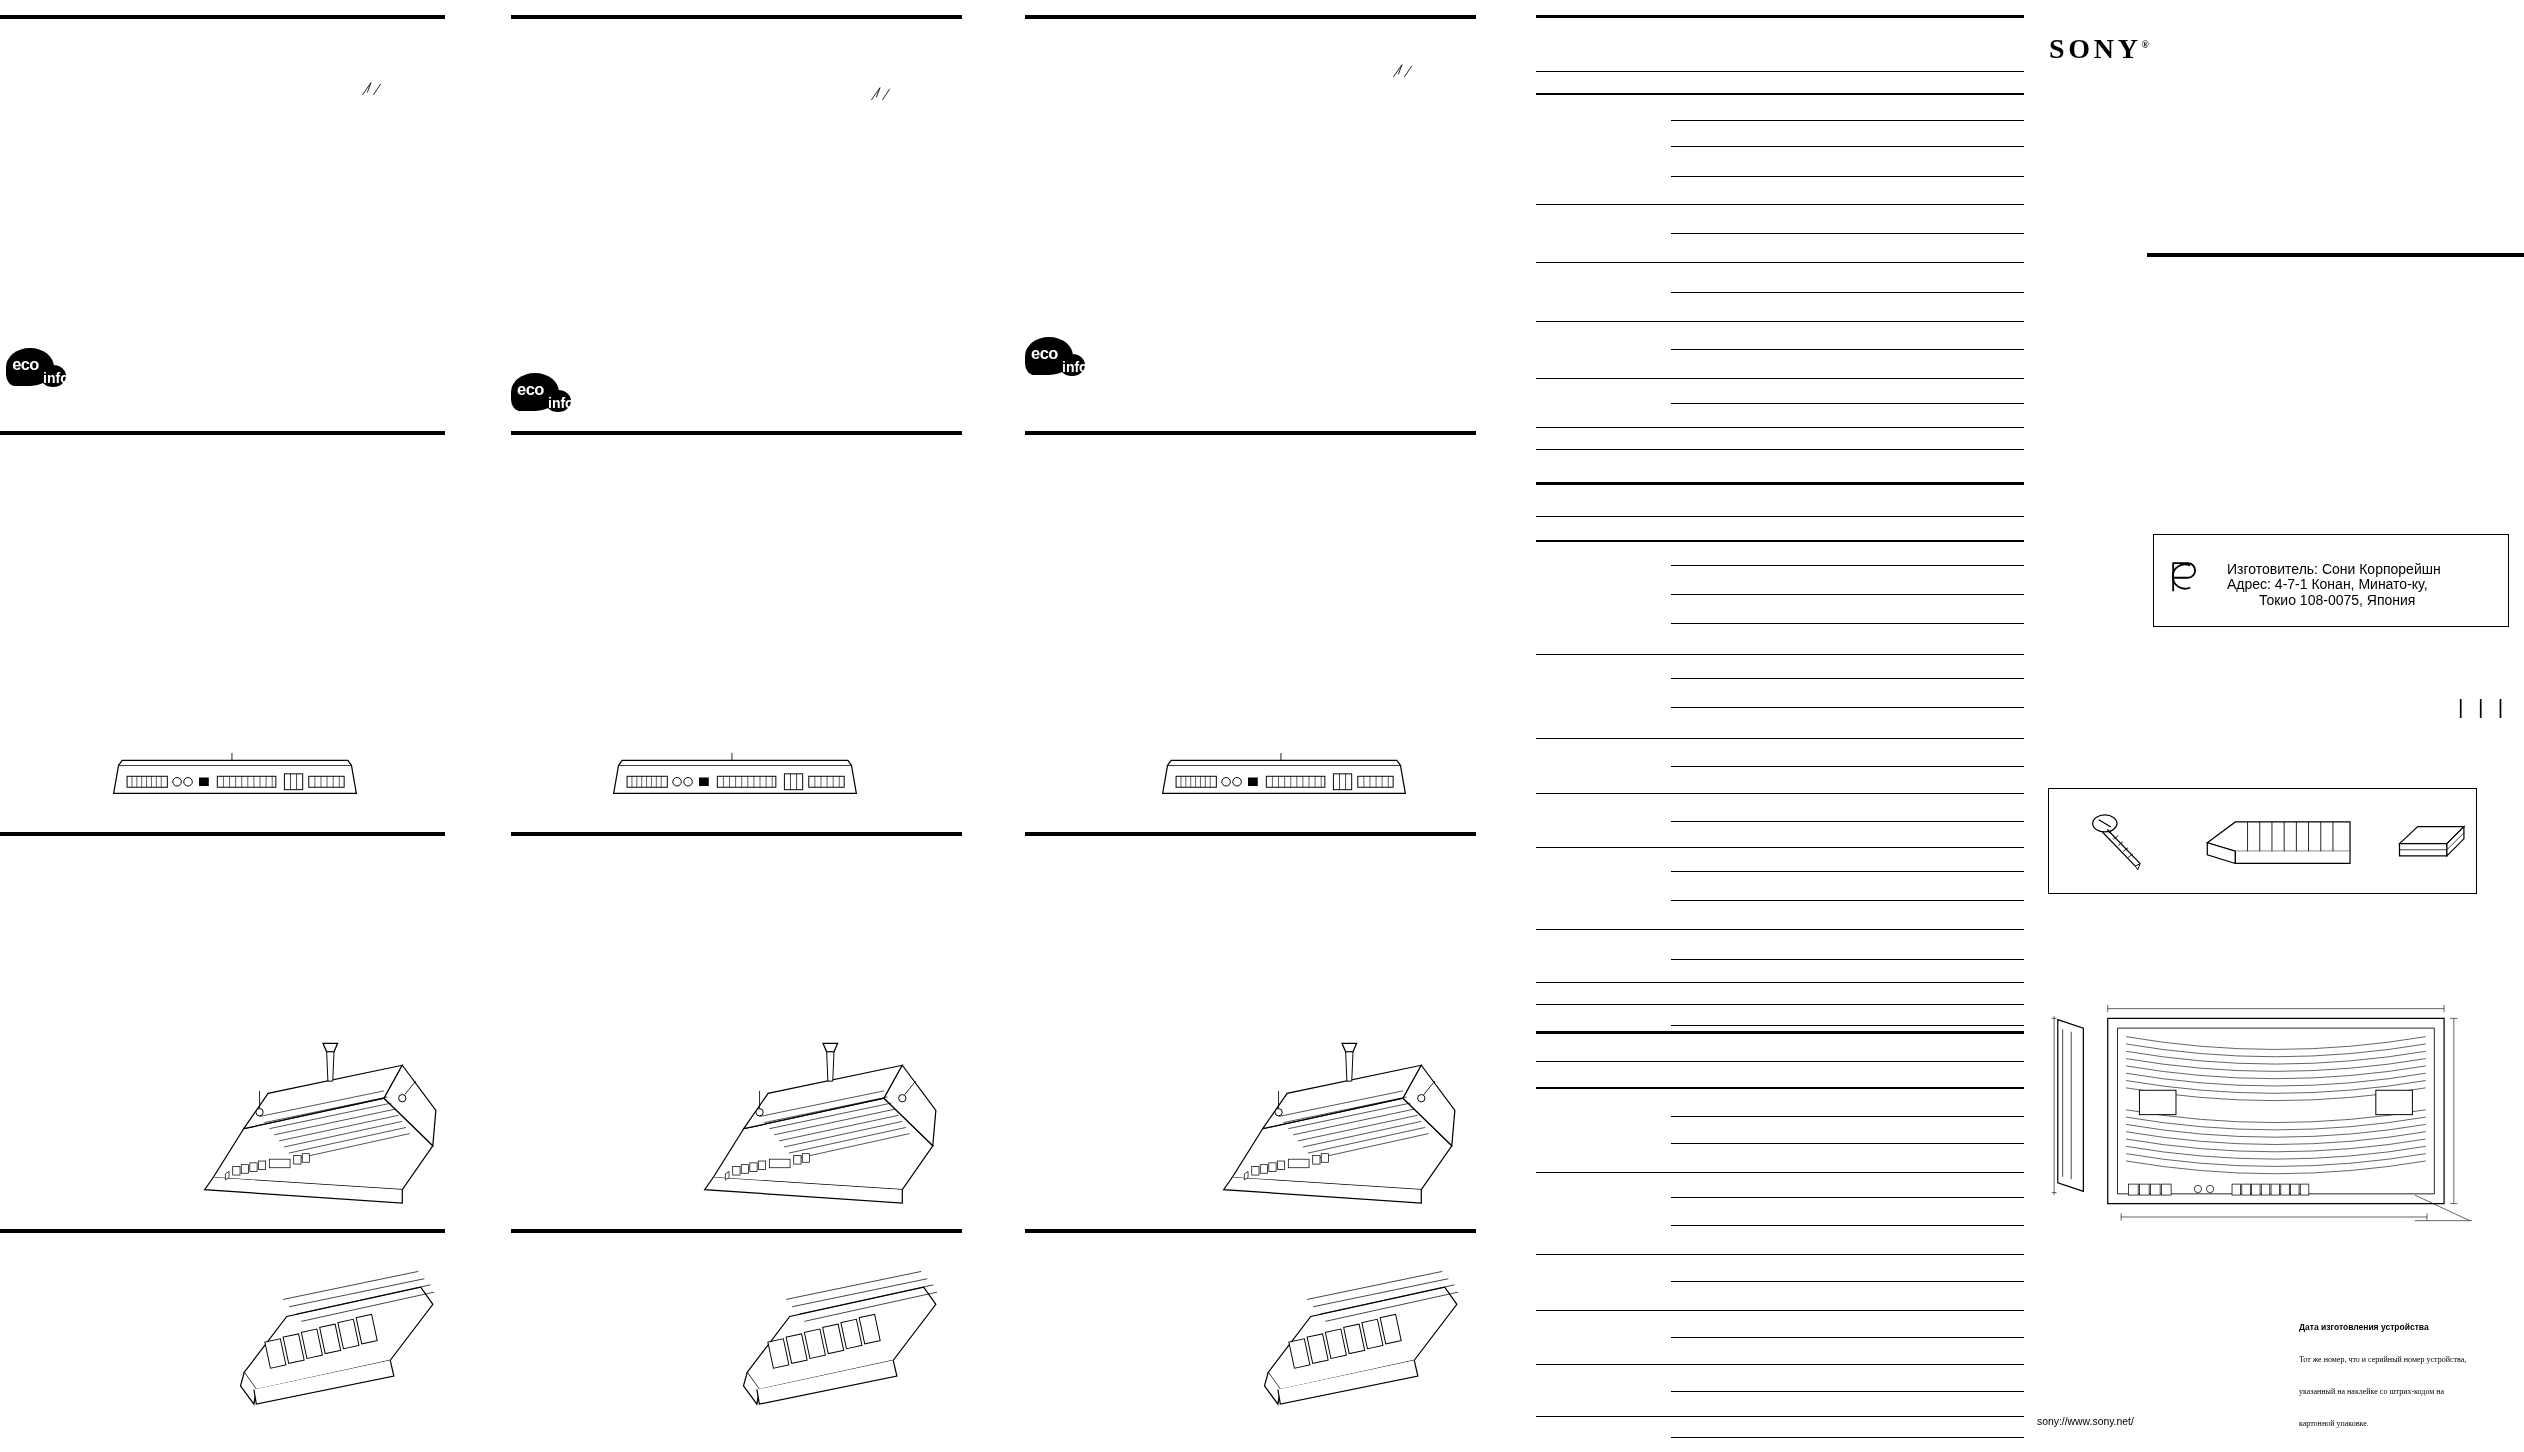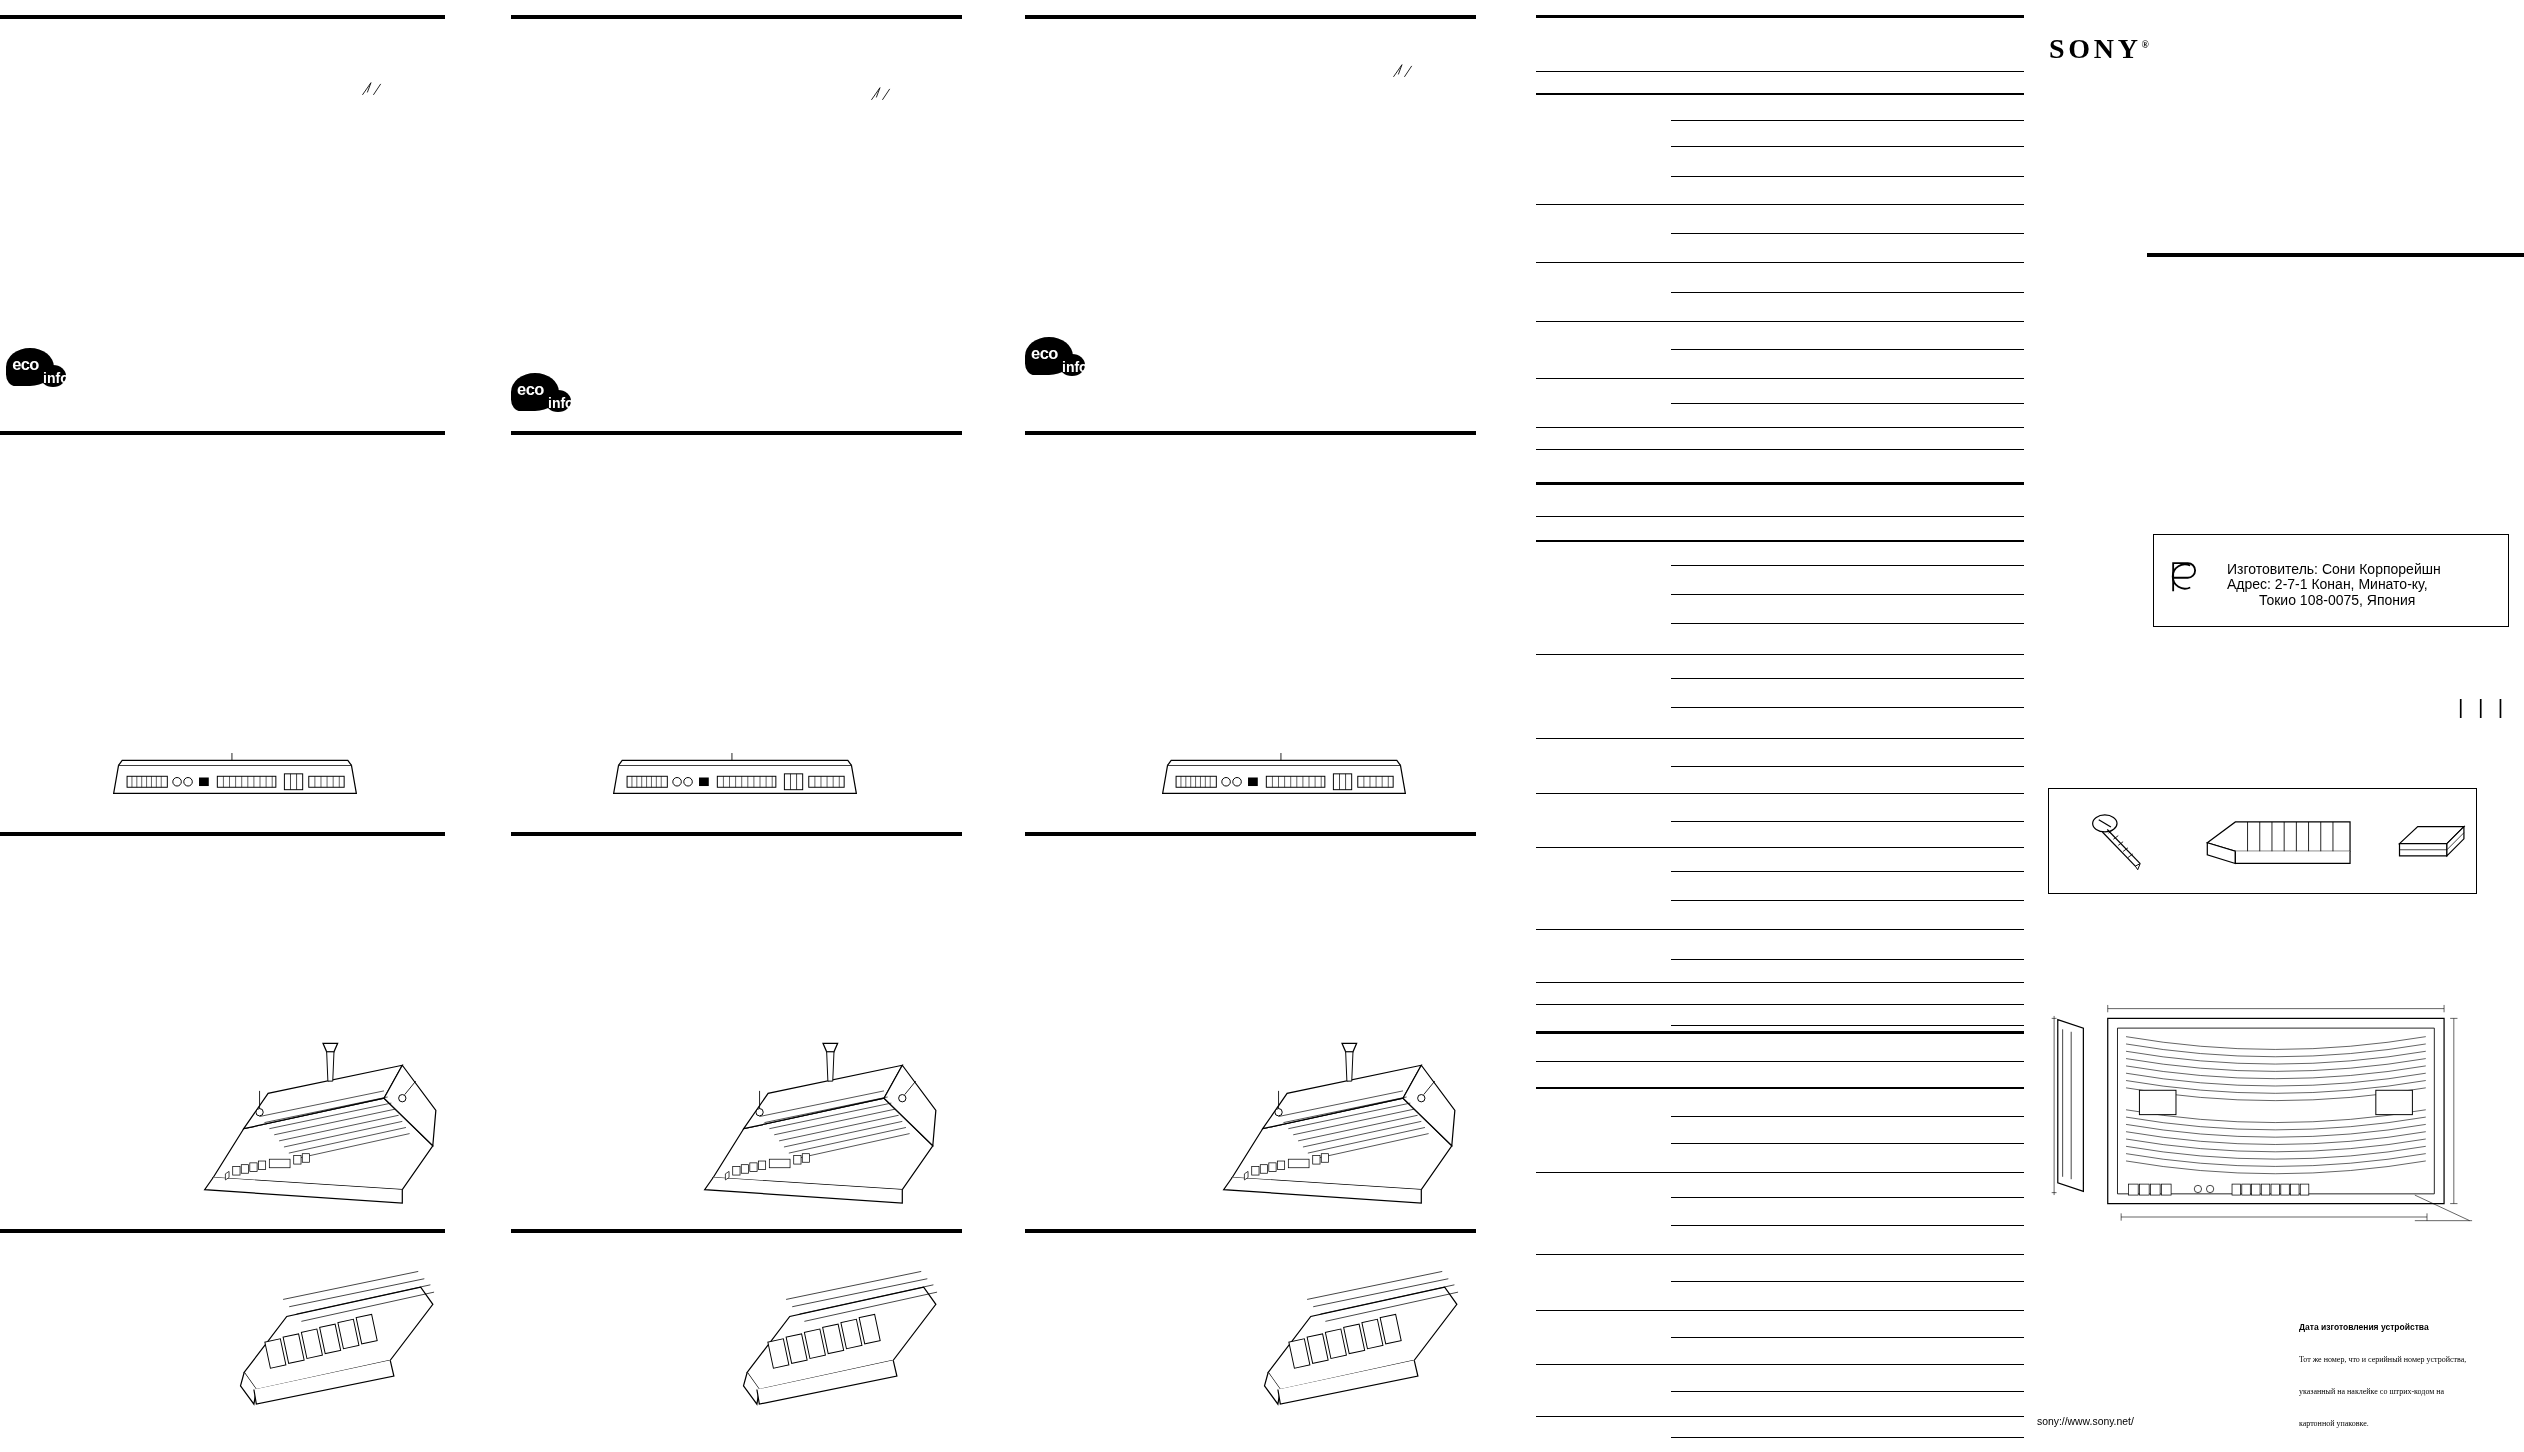--- a/index.html
+++ b/index.html
@@ -488,21 +488,21 @@
     </div>
 
     <div class="rule thick" style="left:2147px;top:253px;width:378px;height:3.7px;"></div>
 
     <div class="rubox" style="left:2153px;top:534px;width:354px;height:91px;">
       <svg style="position:absolute;left:13.4px;top:22px;" width="44" height="39" viewBox="0 0 72 64">
         <path d="M10 56 L10 10 L34 10 A12 12 0 0 1 34 34 L10 34" fill="none" stroke="#000" stroke-width="3"></path>
         <path d="M38 14 A20 20 0 1 0 38 50" fill="none" stroke="#000" stroke-width="3"></path>
       </svg>
       <div class="line" style="left:73px;top:25.6px;">Изготовитель:  Сони Корпорейшн</div>
-      <div class="line" style="left:73px;top:41px;">Адрес:  2-7-1 Конан, Минато-ку,</div>
+      <div class="line" style="left:73px;top:41px;">Адрес:  4-7-1 Конан, Минато-ку,</div>
       <div class="line" style="left:105px;top:57px;">Токио 108-0075, Япония</div>
     </div>
 
     <div class="bars" style="left:2458px;top:695px;">| | |</div>
 
     <div class="accbox" style="left:2048px;top:788px;width:427px;height:104px;">
 
       <svg style="position:absolute;left:40px;top:21px;" width="67" height="61" viewBox="0 0 110 100">
         <ellipse cx="26" cy="22" rx="20" ry="14" fill="#fff" stroke="#000" stroke-width="2"></ellipse>
         <path d="M16 16 L36 28" stroke="#000" stroke-width="2"></path>

